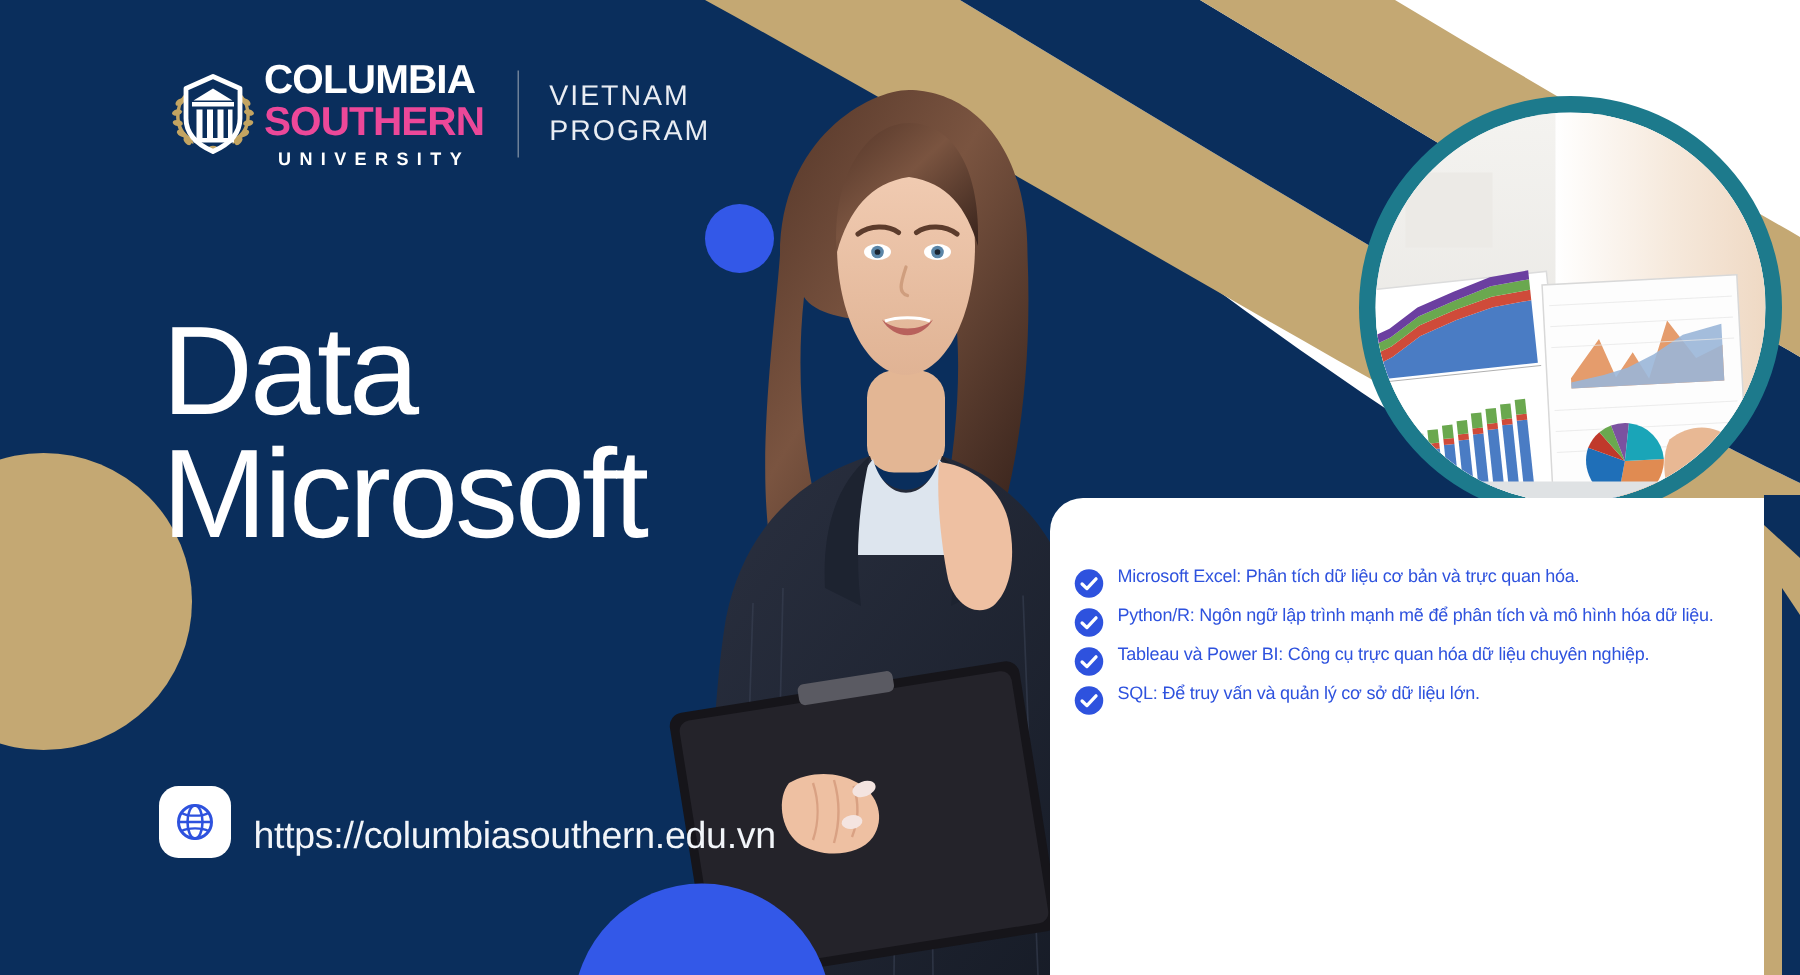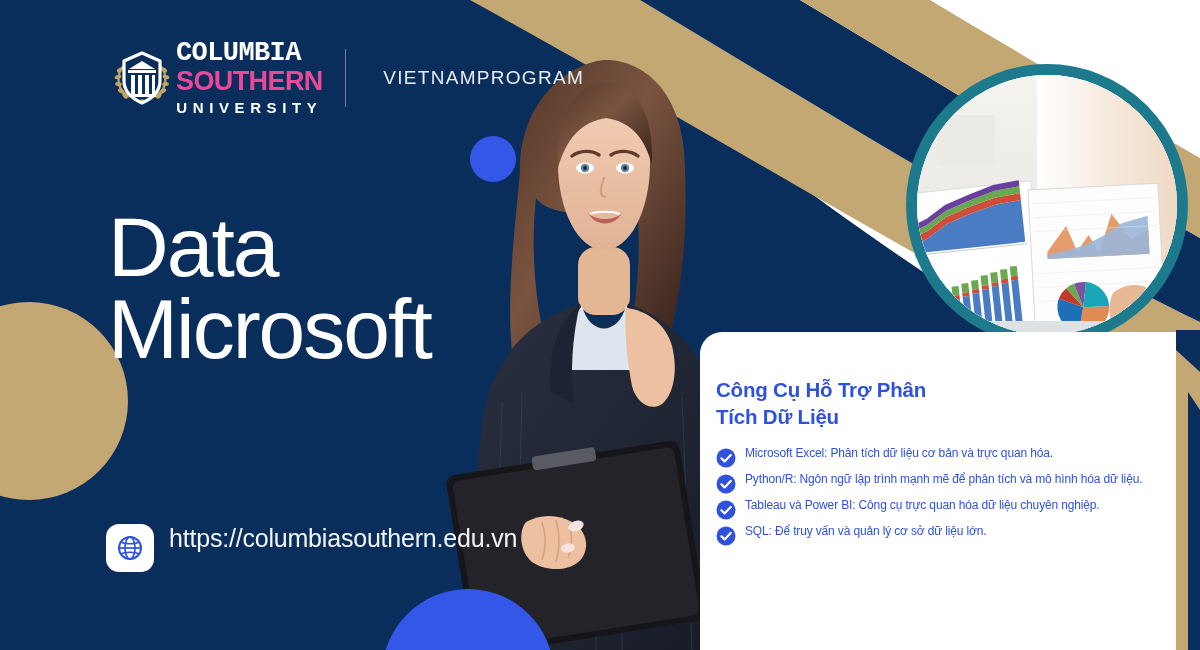--- a/index.html
+++ b/index.html
@@ -15,34 +15,34 @@
 
   
   .gold-circle{position:absolute;left:-70px;top:302px;width:198px;height:198px;border-radius:50%;background:#c4a873;}
   .blue-dot{position:absolute;left:470px;top:136px;width:46px;height:46px;border-radius:50%;background:#3358e8;}
   .blue-blob{position:absolute;left:382px;top:589px;width:172px;height:172px;border-radius:50%;background:#3358e8;}
 
   
   .logo{position:absolute;left:112px;top:40px;display:flex;align-items:center;gap:0;}
   .crest{width:60px;height:60px;position:relative;flex:0 0 auto;}
   .logo-words{margin-left:4px;display:flex;flex-direction:column;line-height:1;}
-  .l1{color:#ffffff;font-size:27px;font-weight:bold;letter-spacing:-0.6px;font-family:Liberation Mono, monospace;}
+  .l1{color:#ffffff;font-size:27px;font-weight:bold;letter-spacing:-0.6px;}
   .l2{color:#ec4899;font-size:27px;font-weight:bold;letter-spacing:-0.6px;margin-top:1px;}
-  .l3{color:#ffffff;font-size:15px;font-weight:bold;letter-spacing:5.6px;margin-top:5px;text-align:center;}
+  .l3{color:#ffffff;font-size:12px;font-weight:bold;letter-spacing:5.6px;margin-top:5px;text-align:center;}
   .divider{width:1.5px;height:58px;background:#6d8098;margin:0 20px 0 22px;flex:0 0 auto;}
-  .prog{display:flex;flex-direction:row;line-height:1.22;margin-left:17px;}
+  .prog{display:flex;flex-direction:column;line-height:1.22;}
   .prog span{color:#e9edf3;font-size:19px;letter-spacing:1.3px;}
 
   
   .headline{position:absolute;left:108px;top:206px;color:#ffffff;font-size:84px;font-weight:normal;
             line-height:0.98;letter-spacing:-2px;}
   .headline div{white-space:nowrap;}
 
   
-  .urlrow{position:absolute;left:106px;top:524px;display:flex;align-items:flex-start;gap:15px;}
+  .urlrow{position:absolute;left:106px;top:524px;display:flex;align-items:flex-end;gap:15px;}
   .globe-badge{width:48px;height:48px;border-radius:13px;background:#ffffff;display:flex;align-items:center;justify-content:center;flex:0 0 auto;}
   .url-text{color:#f2f5f9;font-size:25px;letter-spacing:-0.2px;white-space:nowrap;}
 
   
   .panel{position:absolute;left:700px;top:332px;width:476px;height:318px;background:#ffffff;
          border-radius:22px 0 0 0;overflow:hidden;}
   .panel-inner{padding:44px 18px 0 16px;}
   .panel-title{color:#2e52de;font-size:20.5px;font-weight:bold;line-height:1.33;margin:0 0 14px 0;
                letter-spacing:-0.2px;max-width:250px;}
   .bullets{list-style:none;margin:0;padding:0;}
@@ -304,21 +304,20 @@
         <line x1="3" y1="14" x2="25" y2="14" stroke="#2e52de" stroke-width="1.7"></line>
         <path d="M5,8 C9,10.4 19,10.4 23,8" fill="none" stroke="#2e52de" stroke-width="1.5"></path>
         <path d="M5,20 C9,17.6 19,17.6 23,20" fill="none" stroke="#2e52de" stroke-width="1.5"></path>
       </svg>
     </div>
     <span class="url-text">https://columbiasouthern.edu.vn</span>
   </div>
 
   <div class="panel">
     <div class="panel-inner">
-      <h2 class="panel-title"><span>Công Cụ Hỗ Trợ Phân</span><br><span>Tích Dữ Liệu</span></h2>
       <ul class="bullets" id="bullet-list">
           <li>
             <span class="chk"><svg viewBox="0 0 20 20" width="20" height="20">
                 <circle cx="10" cy="10" r="9.5" fill="#2e52de"></circle>
                 <path d="M5.4,10.3 L8.6,13.4 L14.7,6.9" fill="none" stroke="#ffffff" stroke-width="2.2" stroke-linecap="round" stroke-linejoin="round"></path>
               </svg></span>
             <span class="btxt">Microsoft Excel: Phân tích dữ liệu cơ bản và trực quan hóa.</span>
           </li>
           <li>
             <span class="chk"><svg viewBox="0 0 20 20" width="20" height="20">

